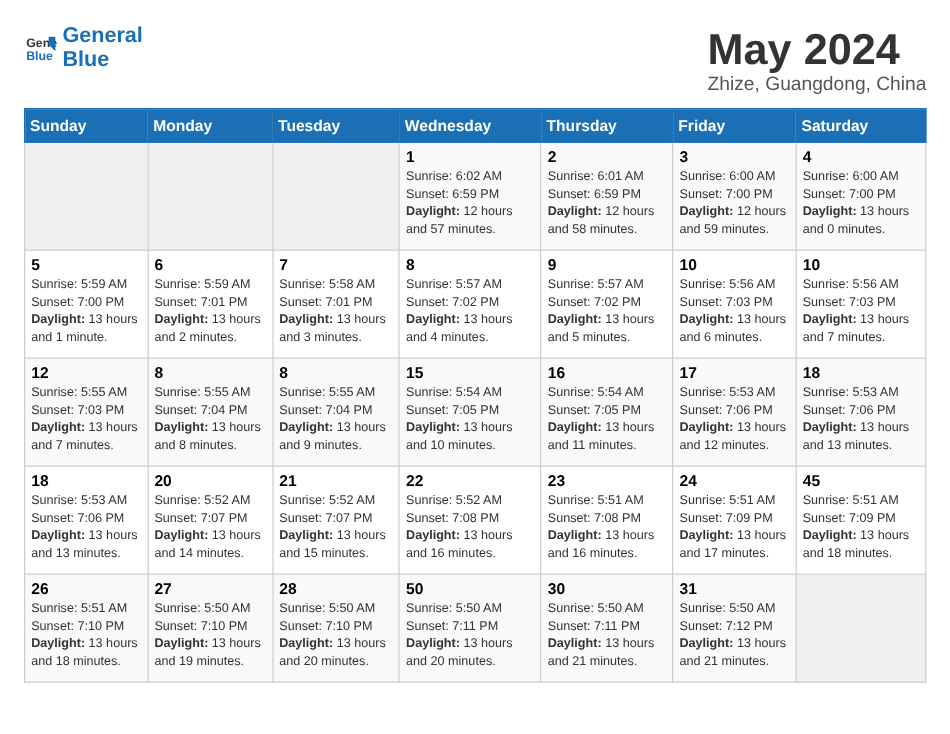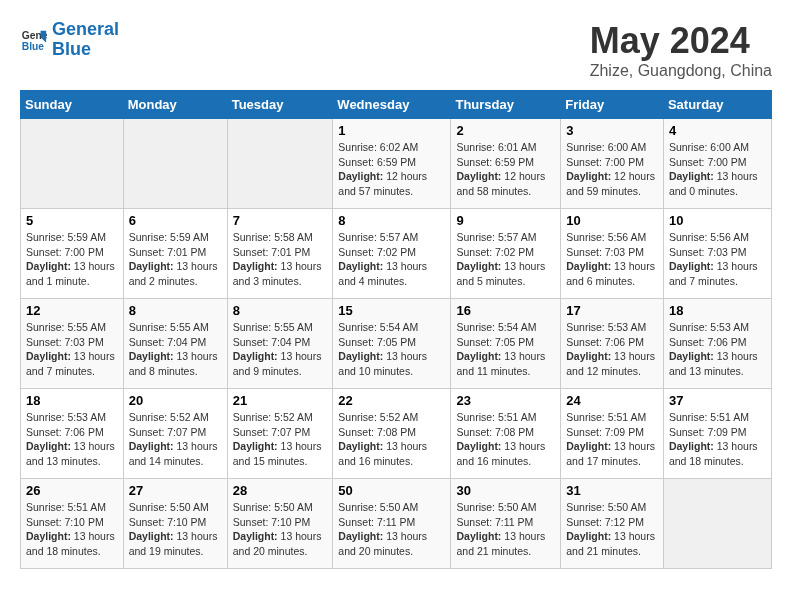--- a/index.html
+++ b/index.html
@@ -224,21 +224,21 @@
         </td>
         <td>
           <span class="day-num">23</span>
           <div class="day-info">Sunrise: 5:51 AM<br>Sunset: 7:08 PM<br><b>Daylight:</b> 13 hours and 16 minutes.</div>
         </td>
         <td>
           <span class="day-num">24</span>
           <div class="day-info">Sunrise: 5:51 AM<br>Sunset: 7:09 PM<br><b>Daylight:</b> 13 hours and 17 minutes.</div>
         </td>
         <td>
-          <span class="day-num">37</span>
+          <span class="day-num">45</span>
           <div class="day-info">Sunrise: 5:51 AM<br>Sunset: 7:09 PM<br><b>Daylight:</b> 13 hours and 18 minutes.</div>
         </td>
       </tr>
       <tr>
         <td>
           <span class="day-num">26</span>
           <div class="day-info">Sunrise: 5:51 AM<br>Sunset: 7:10 PM<br><b>Daylight:</b> 13 hours and 18 minutes.</div>
         </td>
         <td>
           <span class="day-num">27</span>

